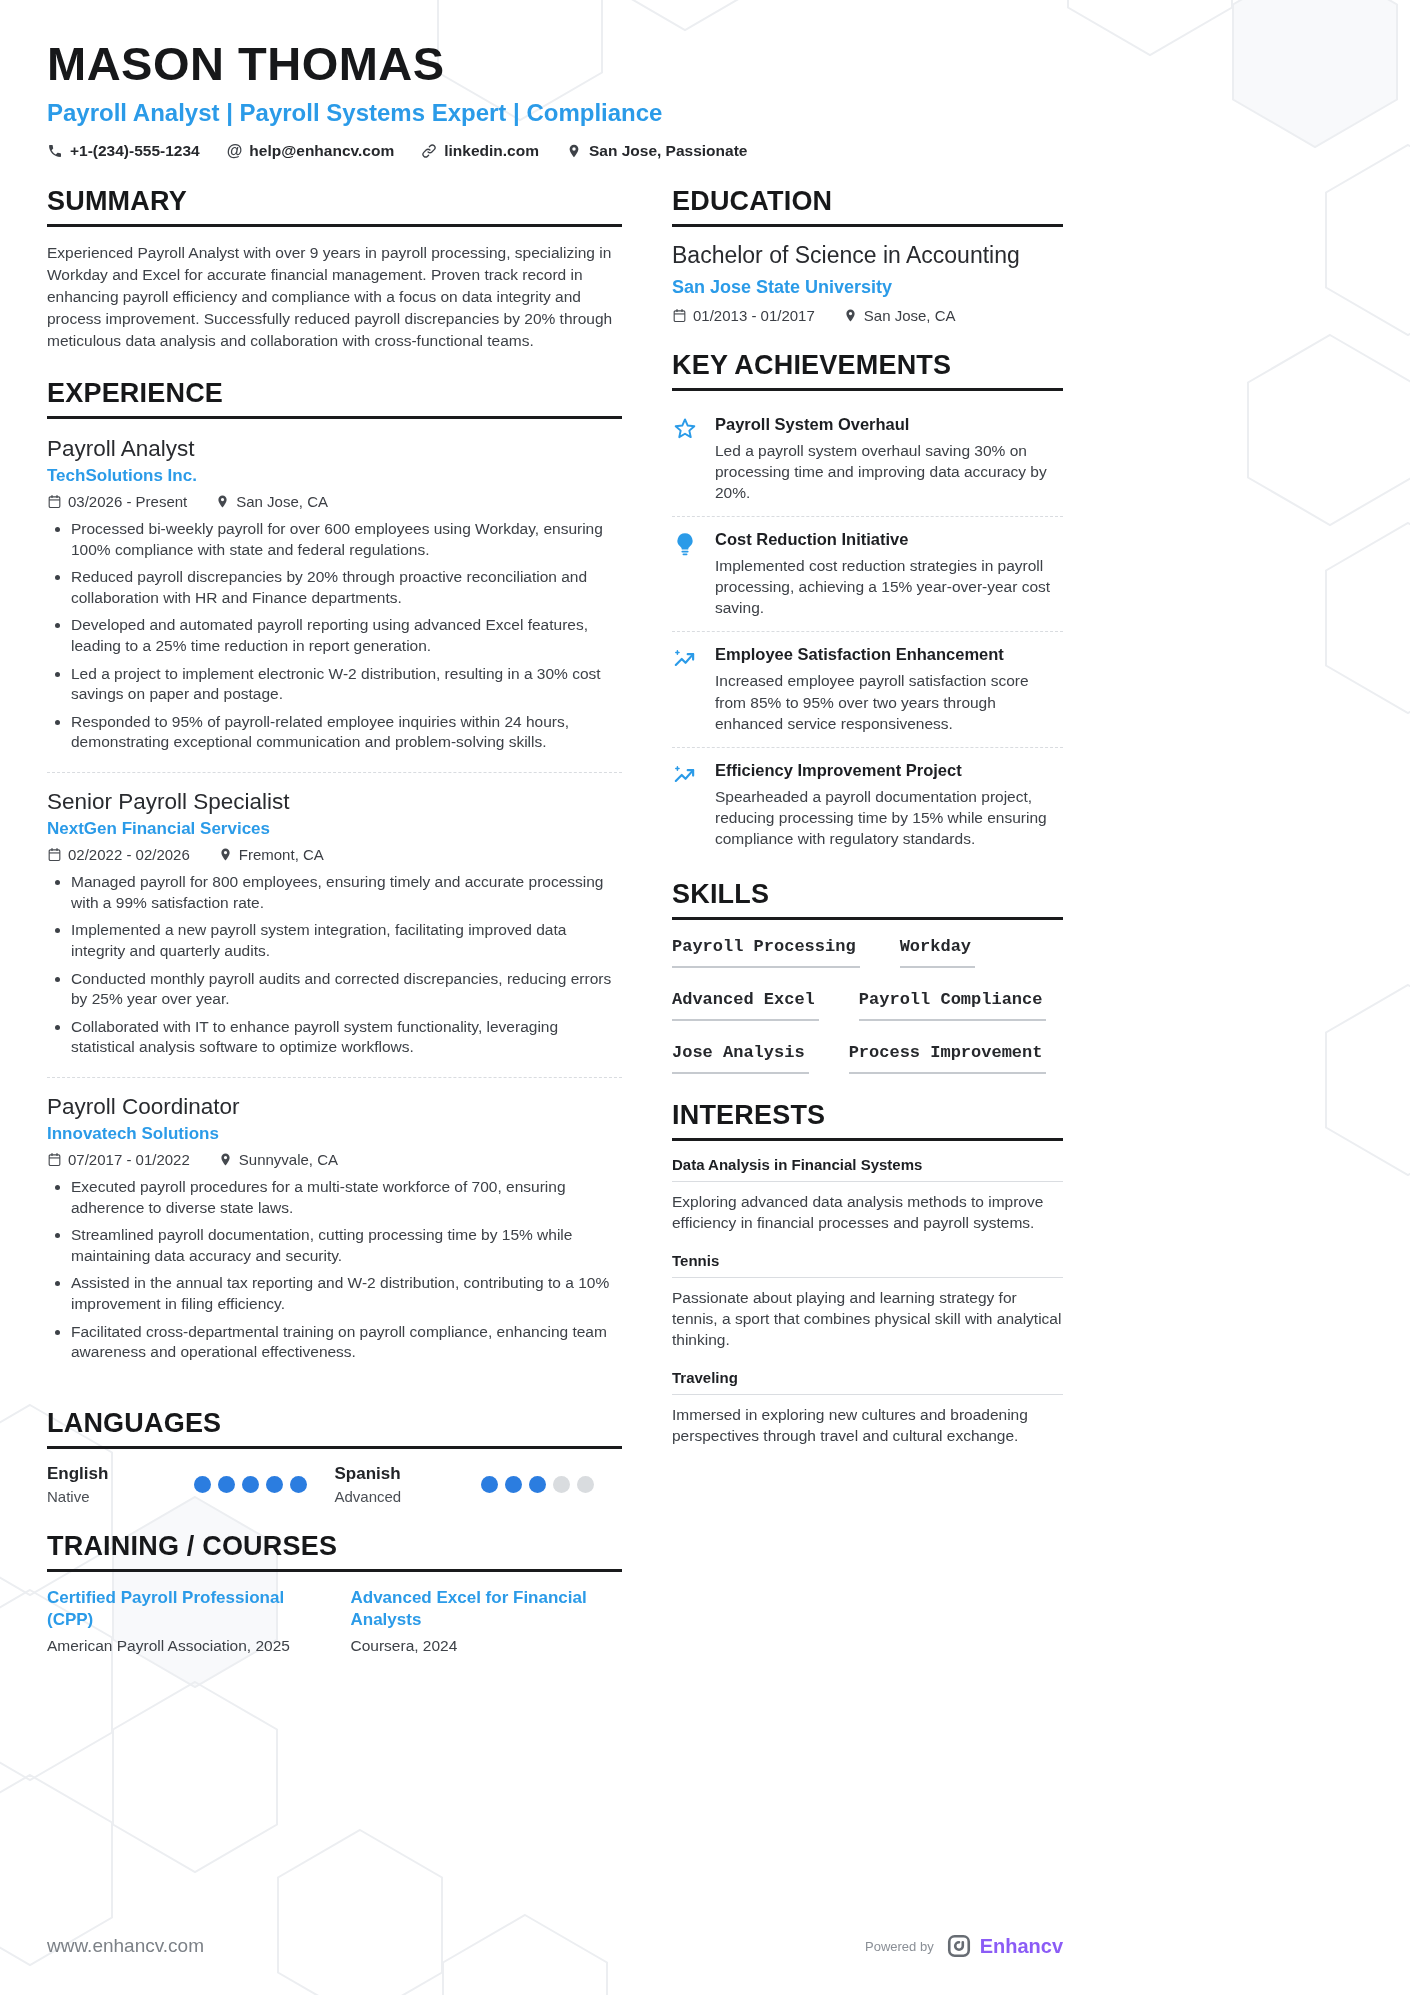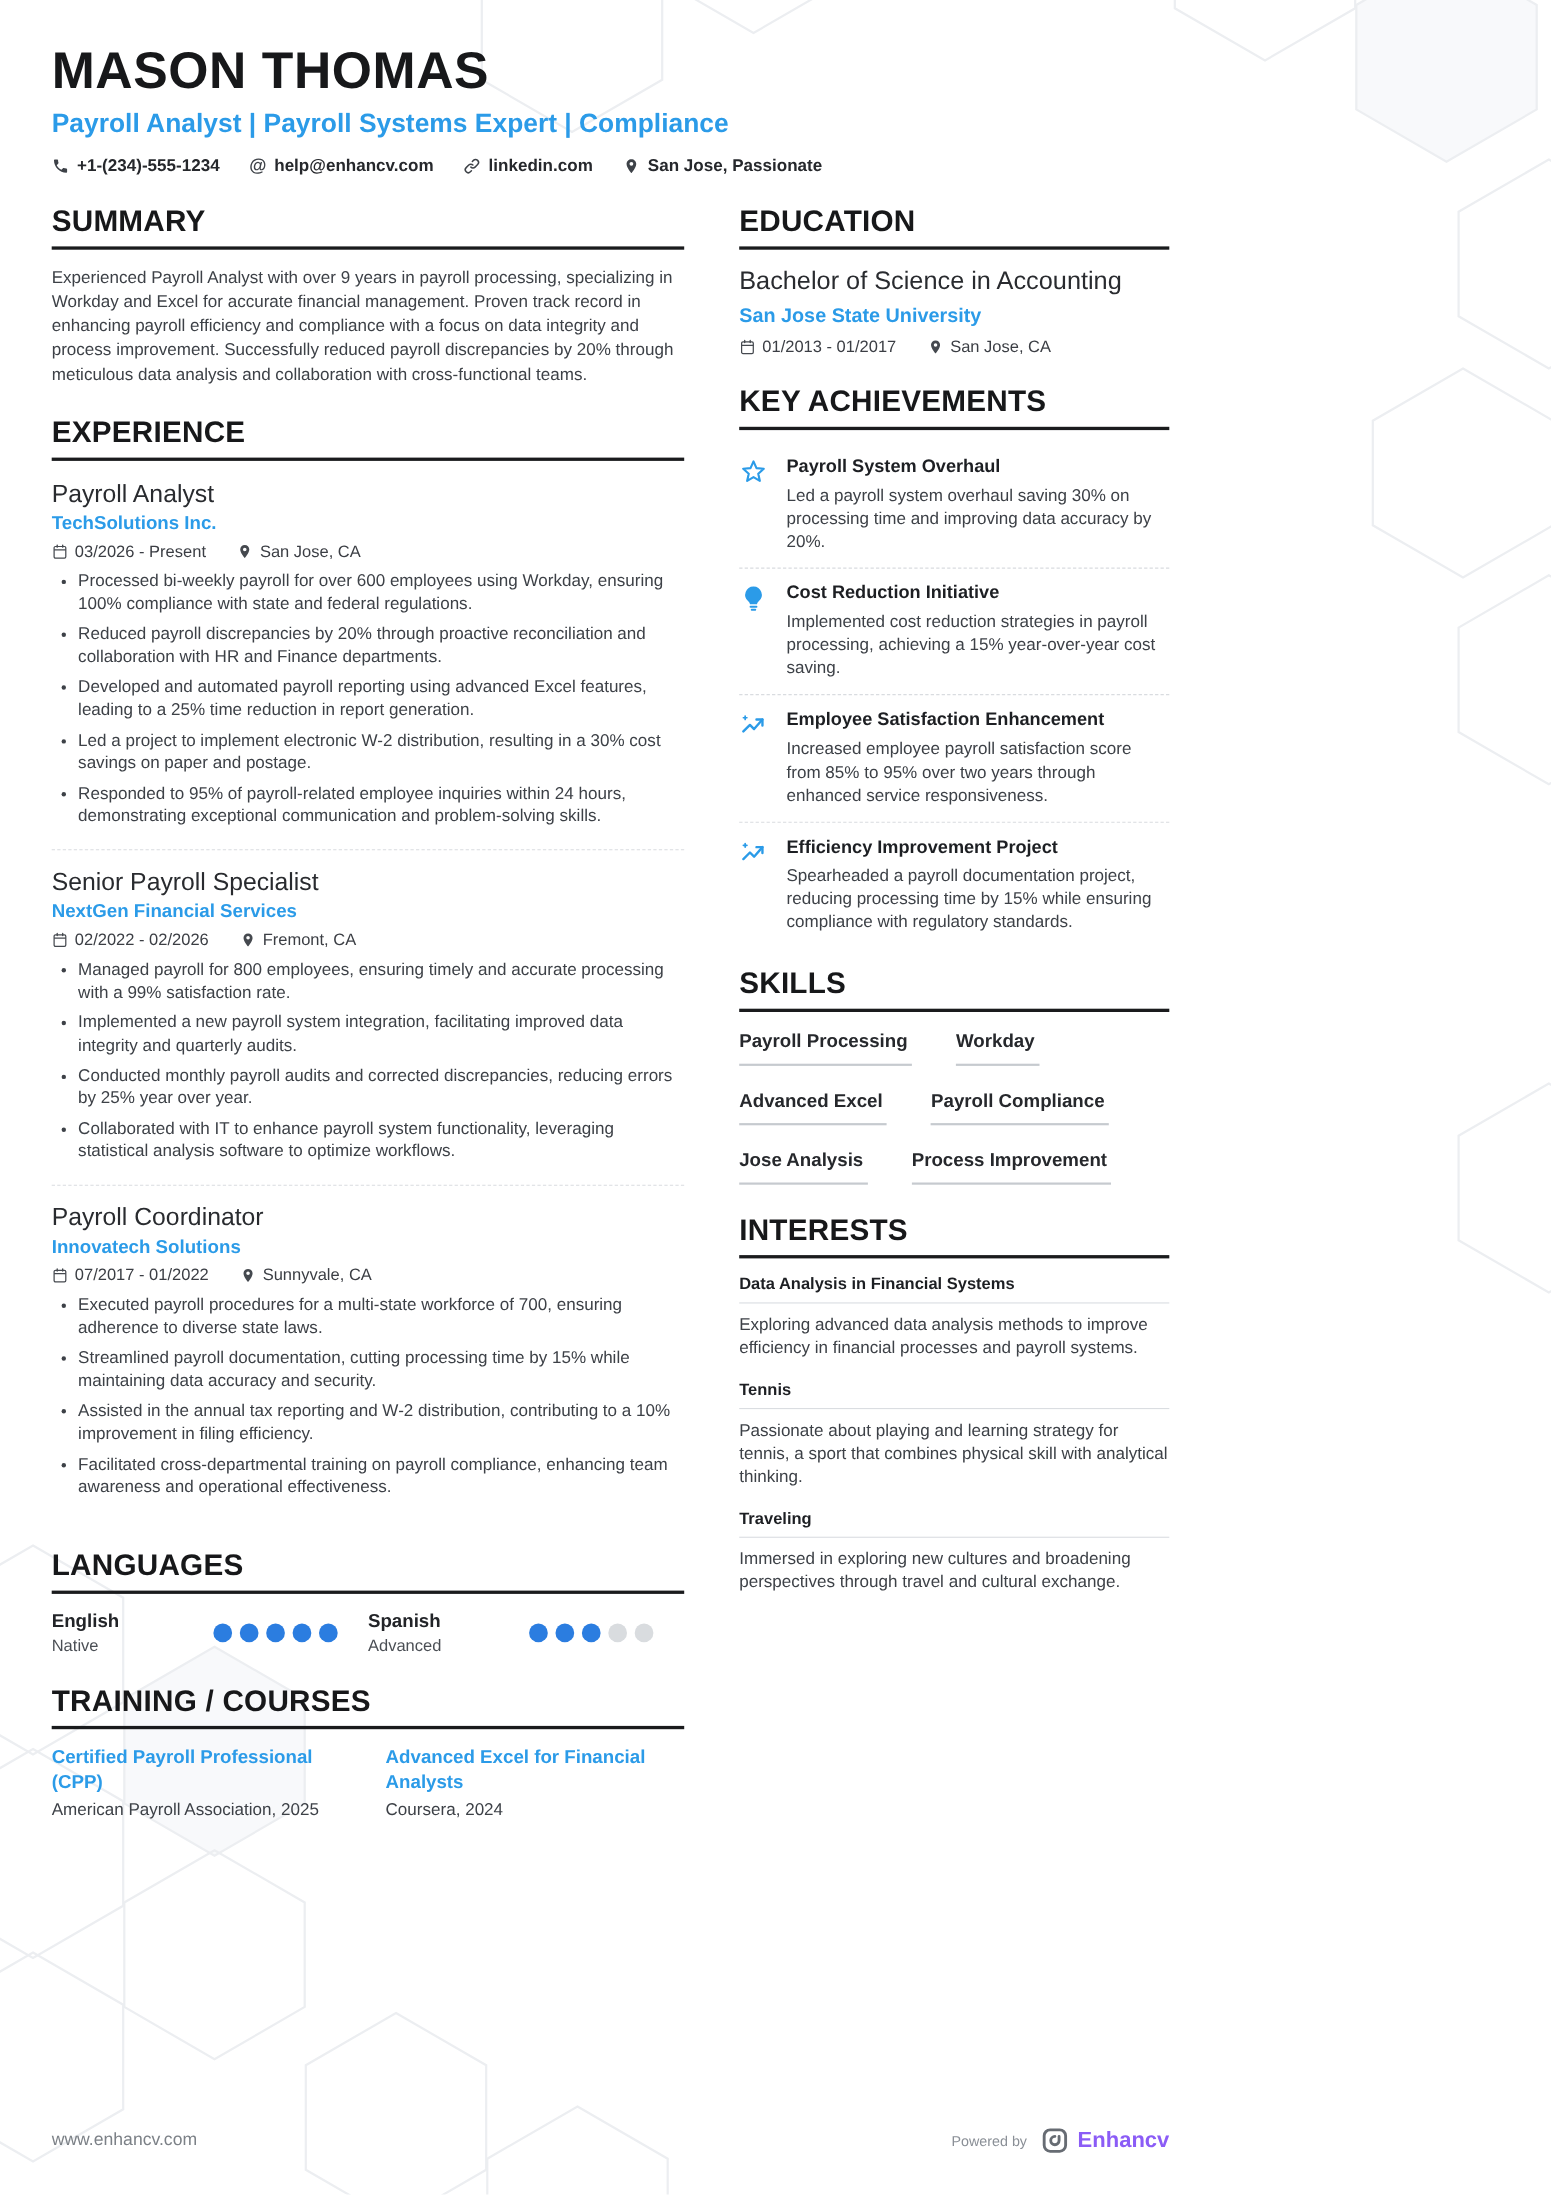--- a/index.html
+++ b/index.html
@@ -80,34 +80,34 @@
   
   .ach-list { margin-top: -4px; }
   .ach-item { display: flex; gap: 13px; padding: 13px 0; border-bottom: 1px dashed var(--rule); }
   .ach-item:last-child { border-bottom: none; padding-bottom: 4px; }
   .ach-icon { color: var(--accent); flex: none; width: 30px; padding-top: 1px; display: inline-flex; }
   .ach-icon svg { width: 26px; height: 26px; }
   .ach-title { font-size: 16.5px; font-weight: 700; color: #1d1f23; margin-bottom: 6px; }
   .ach-text { font-size: 15.5px; line-height: 1.36; }
 
   
-  .skills-grid { display: flex; flex-wrap: wrap; column-gap: 40px; row-gap: 22px; padding-top: 2px; }
+  .skills-grid { display: flex; flex-wrap: wrap; column-gap: 40px; row-gap: 22px; padding-top: 2px; font-family: Liberation Mono, monospace; }
   .skill { font-size: 17px; font-weight: 700; color: #26282c; border-bottom: 2px solid #c6cacf; padding: 0 4px 10px 0; }
 
   
   .int-item { margin-bottom: 18px; }
   .int-title { font-size: 15px; font-weight: 700; color: #1d1f23; padding-bottom: 8px; border-bottom: 1px solid #dadde1; margin-bottom: 9px; }
   .int-text { font-size: 15.5px; line-height: 1.38; margin: 0; }
 
   
   .footer {
     position: absolute; z-index: 1; bottom: 36px; left: 47px; width: 1016px;
     display: flex; justify-content: space-between; align-items: center;
   }
-  .site { font-size: 16px; color: #7c8187; }
+  .site { font-size: 19px; color: #7c8187; }
   .powered { display: inline-flex; align-items: center; gap: 12px; margin-left: 16px; }
   .powered-label { font-size: 13px; color: #8a8f96; }
   .brand { display: inline-flex; align-items: center; gap: 8px; color: #676c73; }
   .brand svg { width: 26px; height: 26px; }
   .brand-text { font-size: 20px; font-weight: 600; color: #8b5cf6; }
 </style>
 </head>
 <body>
 
 <svg class="hex-bg" width="1410" height="1995" viewBox="0 0 1410 1995" aria-hidden="true">

